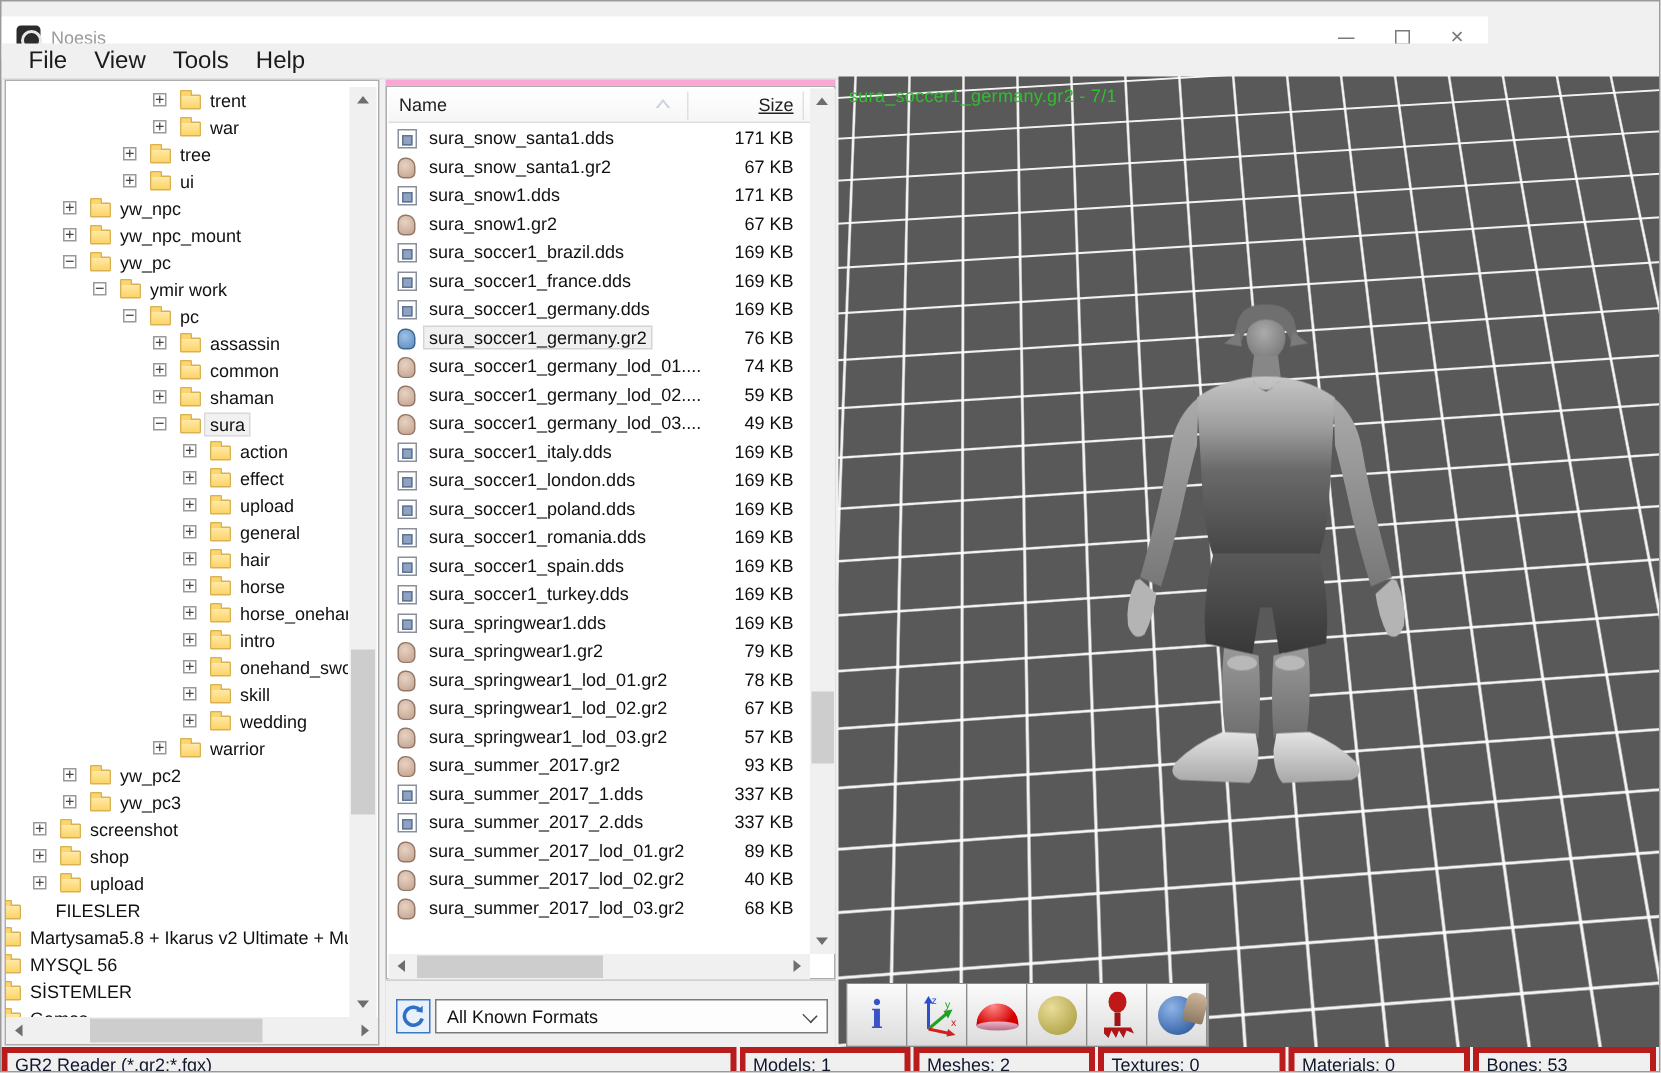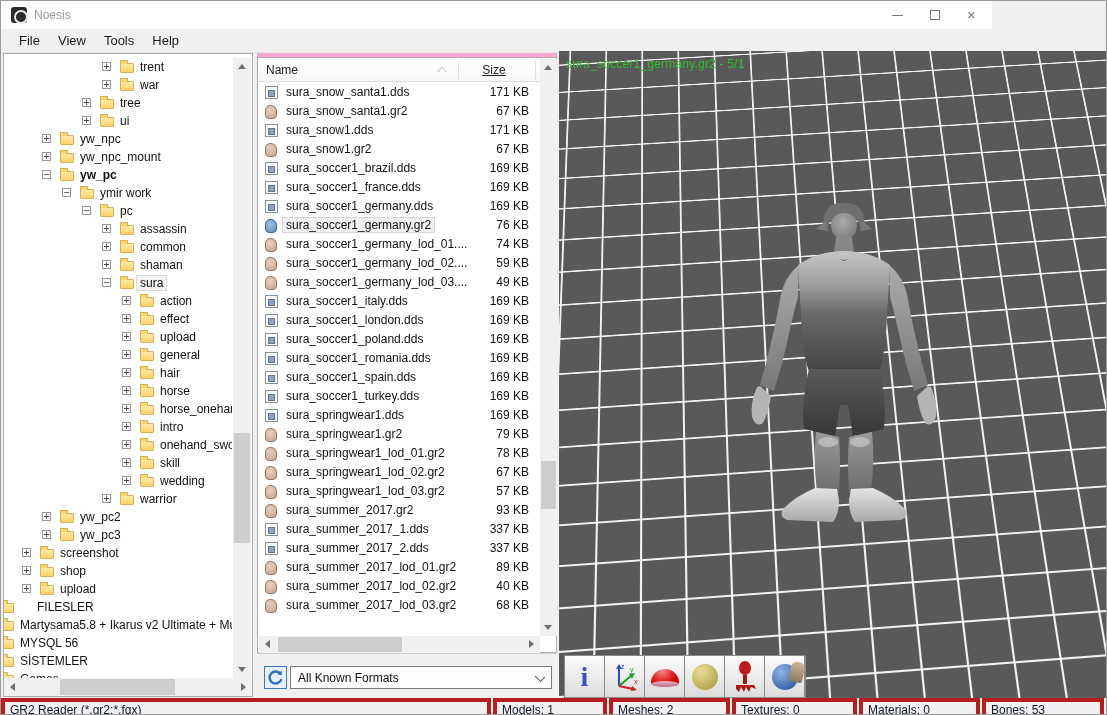--- a/index.html
+++ b/index.html
@@ -1,32 +1,32 @@
 <!DOCTYPE html>
 <html><head>
 <meta charset="utf-8">
 <style>
   html,body{margin:0;padding:0;background:#d8d8d8;}
   *{box-sizing:border-box;font-family:"Liberation Sans",sans-serif;}
   .window{position:relative;width:1107px;height:715px;background:#f0f0f0;overflow:hidden;border:1px solid #9a9a9a;}
 
   
-  .titlebar{position:absolute;left:0;top:0;width:991px;height:28px;background:#ffffff;}
+  .titlebar{position:absolute;left:0;top:10px;width:991px;height:28px;background:#ffffff;}
   .app-icon{position:absolute;left:10px;top:6px;width:16px;height:16px;background:#2b2b2b;border-radius:3px;}
   .app-icon::before{content:'';position:absolute;left:3px;top:3px;width:10px;height:10px;border:2px solid #e8e8e8;border-radius:50%;}
   .title-text{position:absolute;left:33px;top:7px;font-size:12px;color:#9b9b9b;}
   .win-controls{position:absolute;right:0;top:0;height:28px;display:flex;}
   .win-btn{width:38px;height:28px;position:relative;}
   .glyph-min{position:absolute;left:14px;top:14px;width:11px;height:1px;background:#7a7a7a;}
   .glyph-max{position:absolute;left:14px;top:9px;width:10px;height:10px;border:1px solid #7a7a7a;}
   .glyph-close{position:absolute;left:13px;top:6px;font-size:15px;color:#7a7a7a;line-height:15px;}
 
   
   .menubar{position:absolute;left:0;top:28px;width:1107px;height:24px;background:#f0f0f0;display:flex;align-items:center;padding-left:9px;border-bottom:1px solid #e2e2e2;}
-  .menu-item{font-size:13px;color:#1b1b1b;padding:4px 9px;text-align:center;}
+  .menu-item{font-size:16px;color:#1b1b1b;padding:4px 9px;text-align:center;}
 
   
   .tree-panel{position:absolute;left:2px;top:52px;width:250px;height:644px;background:#ffffff;border:1px solid #adadad;overflow:hidden;}
   .tree-rows{position:absolute;left:0;top:4px;width:228px;height:620px;overflow:hidden;}
   .tree-row{position:relative;height:18px;white-space:nowrap;display:flex;align-items:center;}
   .exp{position:absolute;top:4px;width:9px;height:9px;background:#fff;border:1px solid #999;color:#444;font-size:10px;line-height:7px;text-align:center;font-family:"DejaVu Sans Mono",monospace;}
   .tree-folder{position:absolute;top:5px;width:14px;height:10px;background:linear-gradient(#ffe9a6,#fcd469);border:1px solid #d9b152;border-radius:1px;}
   .tree-folder::before{content:'';position:absolute;left:-1px;top:-4px;width:6px;height:3px;background:#fbd56e;border:1px solid #d9b152;border-bottom:none;border-radius:1px 1px 0 0;}
   .tree-label{position:absolute;top:2px;font-size:12px;color:#111;padding:0 3px;}
   .tree-label.sel{background:#f1f1f1;outline:1px solid #d9d9d9;}
@@ -38,21 +38,21 @@
   .arr-up{border-left:4px solid transparent;border-right:4px solid transparent;border-bottom:5px solid #6e6e6e;}
   .arr-down{border-left:4px solid transparent;border-right:4px solid transparent;border-top:5px solid #6e6e6e;}
   .arr-left{border-top:4px solid transparent;border-bottom:4px solid transparent;border-right:5px solid #6e6e6e;}
   .arr-right{border-top:4px solid transparent;border-bottom:4px solid transparent;border-left:5px solid #6e6e6e;}
 
   
   .file-panel{position:absolute;left:256px;top:52px;width:300px;height:645px;background:#f9a8d4;}
   .file-inner{position:absolute;left:0;top:4px;width:300px;height:596px;background:#fff;border:1px solid #adadad;}
   .list-header{position:absolute;left:1px;top:1px;width:281px;height:23px;background:linear-gradient(#ffffff,#f6f6f6);border-bottom:1px solid #dcdcdc;}
   .col-name{position:absolute;left:7px;top:4px;font-size:12px;color:#222;}
-  .col-size{position:absolute;left:200px;width:76px;top:4px;font-size:12px;color:#222;text-align:center;padding-right:6px;text-decoration:underline;}
+  .col-size{position:absolute;left:200px;width:76px;top:4px;font-size:12px;color:#222;text-align:right;padding-right:6px;text-decoration:underline;}
   .hdr-div{position:absolute;top:2px;width:1px;height:19px;background:#e0e0e0;}
   .sort-tri{position:absolute;left:178px;top:7px;width:0;height:0;border-left:5px solid transparent;border-right:5px solid transparent;border-bottom:6px solid #ccd4dd;}
   .sort-tri::after{content:'';position:absolute;left:-3px;top:2px;border-left:3px solid transparent;border-right:3px solid transparent;border-bottom:4px solid #fdfdfd;}
   .list-rows{position:absolute;left:1px;top:25px;width:281px;height:552px;overflow:hidden;}
   .file-row{position:relative;height:19px;}
   .f-icon{position:absolute;left:6px;top:3px;}
   .f-name{position:absolute;left:24px;top:2px;font-size:12px;color:#111;padding:0 3px;white-space:nowrap;}
   .f-name.sel{background:#f0f0f0;outline:1px solid #d4d4d4;}
   .f-size{position:absolute;left:200px;top:2px;width:70px;text-align:right;font-size:12px;color:#111;}
   .ic-dds{width:13px;height:13px;background:#fff;border:1px solid #8a9099;position:relative;}
@@ -149,21 +149,21 @@
           <div class="tree-label" style="left: 73px;">yw_npc</div>
         </div>
         <div class="tree-row">
           <div class="exp" style="left: 38px;">+</div>
           <div class="tree-folder" style="left: 56px;"></div>
           <div class="tree-label" style="left: 73px;">yw_npc_mount</div>
         </div>
         <div class="tree-row">
           <div class="exp" style="left: 38px;">−</div>
           <div class="tree-folder" style="left: 56px;"></div>
-          <div class="tree-label" style="left: 73px; font-weight: bold;">yw_pc</div>
+          <div class="tree-label" style="left: 73px;">yw_pc</div>
         </div>
         <div class="tree-row">
           <div class="exp" style="left: 58px;">−</div>
           <div class="tree-folder" style="left: 76px;"></div>
           <div class="tree-label" style="left: 93px;">ymir work</div>
         </div>
         <div class="tree-row">
           <div class="exp" style="left: 78px;">−</div>
           <div class="tree-folder" style="left: 96px;"></div>
           <div class="tree-label" style="left: 113px;">pc</div>
@@ -538,21 +538,21 @@
 
       <path d="M80,233 Q77,262 81,292 L103,293 Q105,264 103,238 Z" fill="url(#gLeg)"></path>
       <path d="M113,238 Q111,264 113,293 L135,292 Q139,262 136,233 Z" fill="url(#gLeg)"></path>
       <ellipse cx="92" cy="243" rx="10" ry="5" fill="#b8b8b8"></ellipse>
       <ellipse cx="124" cy="243" rx="10" ry="5" fill="#b8b8b8"></ellipse>
 
       <path d="M79,289 Q60,297 48,309 Q42,317 51,321 L97,323 Q103,316 103,301 L101,290 Z" fill="url(#gBoot)"></path>
       <path d="M137,289 Q156,297 168,309 Q174,317 165,321 L119,323 Q113,316 113,301 L115,290 Z" fill="url(#gBoot)"></path>
     </svg>
 
-    <div class="vp-label" style="color: rgb(47, 191, 47);">sura_soccer1_germany.gr2 - 5/1</div>
+    <div class="vp-label" style="color: rgb(47, 191, 47);">sura_soccer1_germany.gr2 - 7/1</div>
 
     <div class="vp-toolbar">
         <div class="tb-btn">
           <span class="ic-info">i</span>
         </div>
         <div class="tb-btn">
           <svg width="30" height="30" viewBox="0 0 30 30">
             <line x1="9" y1="24" x2="9" y2="5" stroke="#2b4fd0" stroke-width="2"></line>
             <path d="M9,2 L6,7 L12,7 Z" fill="#2b4fd0"></path>
             <text x="11" y="7" font-size="7" fill="#2b4fd0">z</text>

